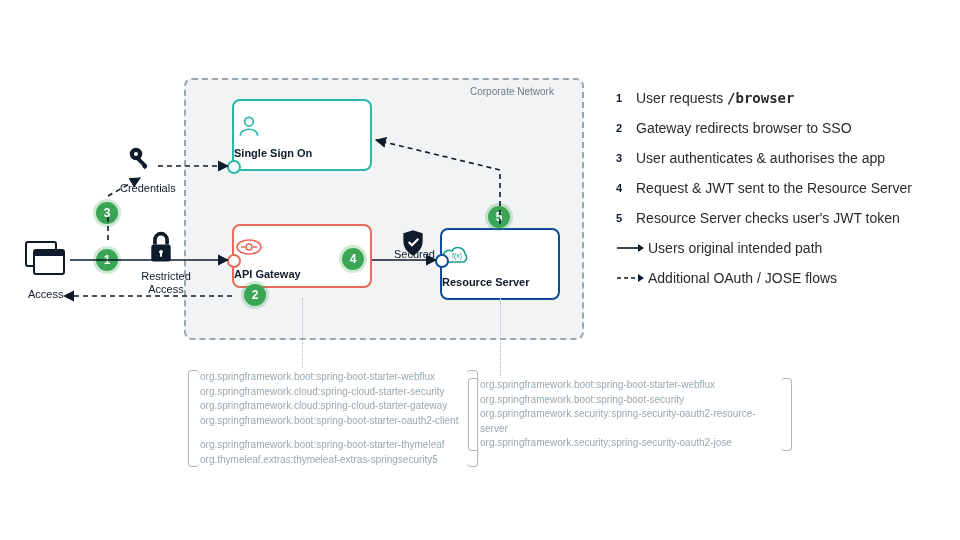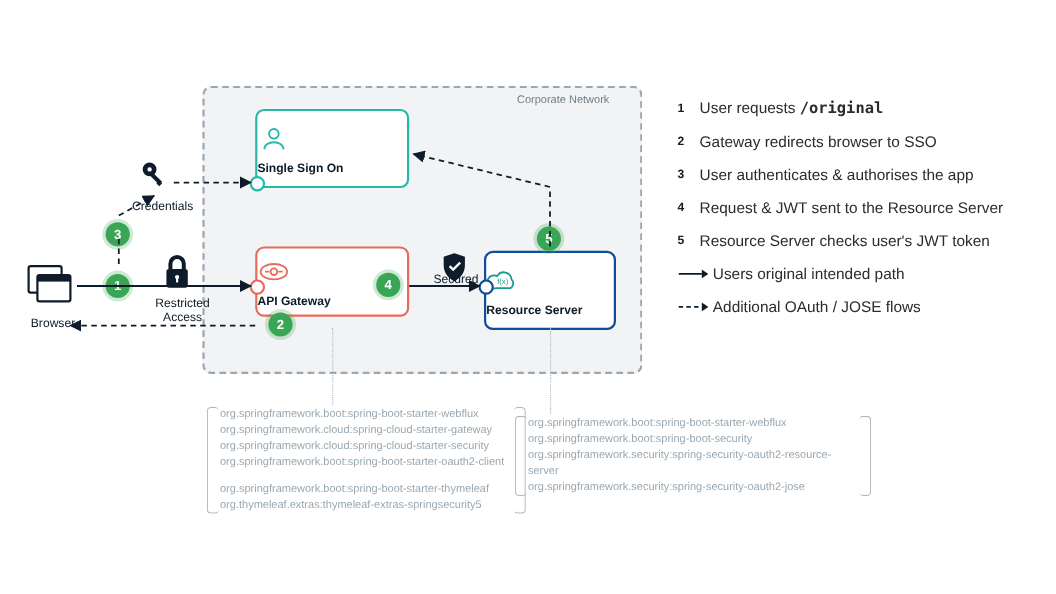--- a/index.html
+++ b/index.html
@@ -103,21 +103,21 @@
   </div>
   <div class="abs port rs"></div>
 
   <div class="abs browser">
     <svg width="44" height="40" viewBox="0 0 44 40">
         <rect x="2" y="2" width="30" height="24" rx="2" fill="#fff" stroke="#0d1b2a" stroke-width="2"></rect>
         <rect x="10" y="10" width="30" height="24" rx="2" fill="#fff" stroke="#0d1b2a" stroke-width="2"></rect>
         <rect x="10" y="10" width="30" height="6" fill="#0d1b2a"></rect>
       </svg>
   </div>
-  <div class="abs browser-label">Browser</div>
+  <div class="abs browser-label">Access</div>
 
   <div class="abs key">
     <svg width="30" height="30" viewBox="0 0 24 24" fill="#0d1b2a">
         <circle cx="8" cy="8" r="5"></circle>
         <circle cx="8" cy="8" r="1.6" fill="#fff"></circle>
         <rect x="10" y="10" width="10" height="3" transform="rotate(45 10 10)"></rect>
         <rect x="15" y="16" width="3" height="3" transform="rotate(45 15 16)"></rect>
       </svg>
   </div>
   <div class="abs key-label">Credentials</div>
@@ -166,40 +166,40 @@
     <path d="M500 224 L500 170 L376 140" fill="none" stroke="#0d1b2a" stroke-width="1.6" stroke-dasharray="5 4" marker-end="url(#ah)"></path>
   </svg>
 
   <div class="leader" style="left:302px;top:298px;height:70px"></div>
   <div class="leader" style="left:500px;top:298px;height:78px"></div>
 
   <div class="abs deps depsL">
     <div class="brace l"></div>
       <div class="brace r"></div>
     <div>org.springframework.boot:spring-boot-starter-webflux</div>
+    <div>org.springframework.cloud:spring-cloud-starter-security</div>
     <div>org.springframework.cloud:spring-cloud-starter-gateway</div>
-    <div>org.springframework.cloud:spring-cloud-starter-security</div>
     <div>org.springframework.boot:spring-boot-starter-oauth2-client</div>
     <div style="height:10px"></div>
     <div>org.springframework.boot:spring-boot-starter-thymeleaf</div>
     <div>org.thymeleaf.extras:thymeleaf-extras-springsecurity5</div>
   </div>
   <div class="abs deps depsR">
     <div class="brace l"></div>
       <div class="brace r"></div>
     <div>org.springframework.boot:spring-boot-starter-webflux</div>
     <div>org.springframework.boot:spring-boot-security</div>
     <div>org.springframework.security:spring-security-oauth2-resource-server</div>
     <div>org.springframework.security:spring-security-oauth2-jose</div>
   </div>
 
   <div class="abs legend">
     <div class="row">
         <span class="n">1</span>
-        <span class="t"><span>User requests </span><code>/original</code></span>
+        <span class="t"><span>User requests </span><code>/browser</code></span>
       </div>
     <div class="row">
         <span class="n">2</span>
         <span class="t">Gateway redirects browser to SSO</span>
       </div>
     <div class="row">
         <span class="n">3</span>
         <span class="t">User authenticates &amp; authorises the app</span>
       </div>
     <div class="row">

